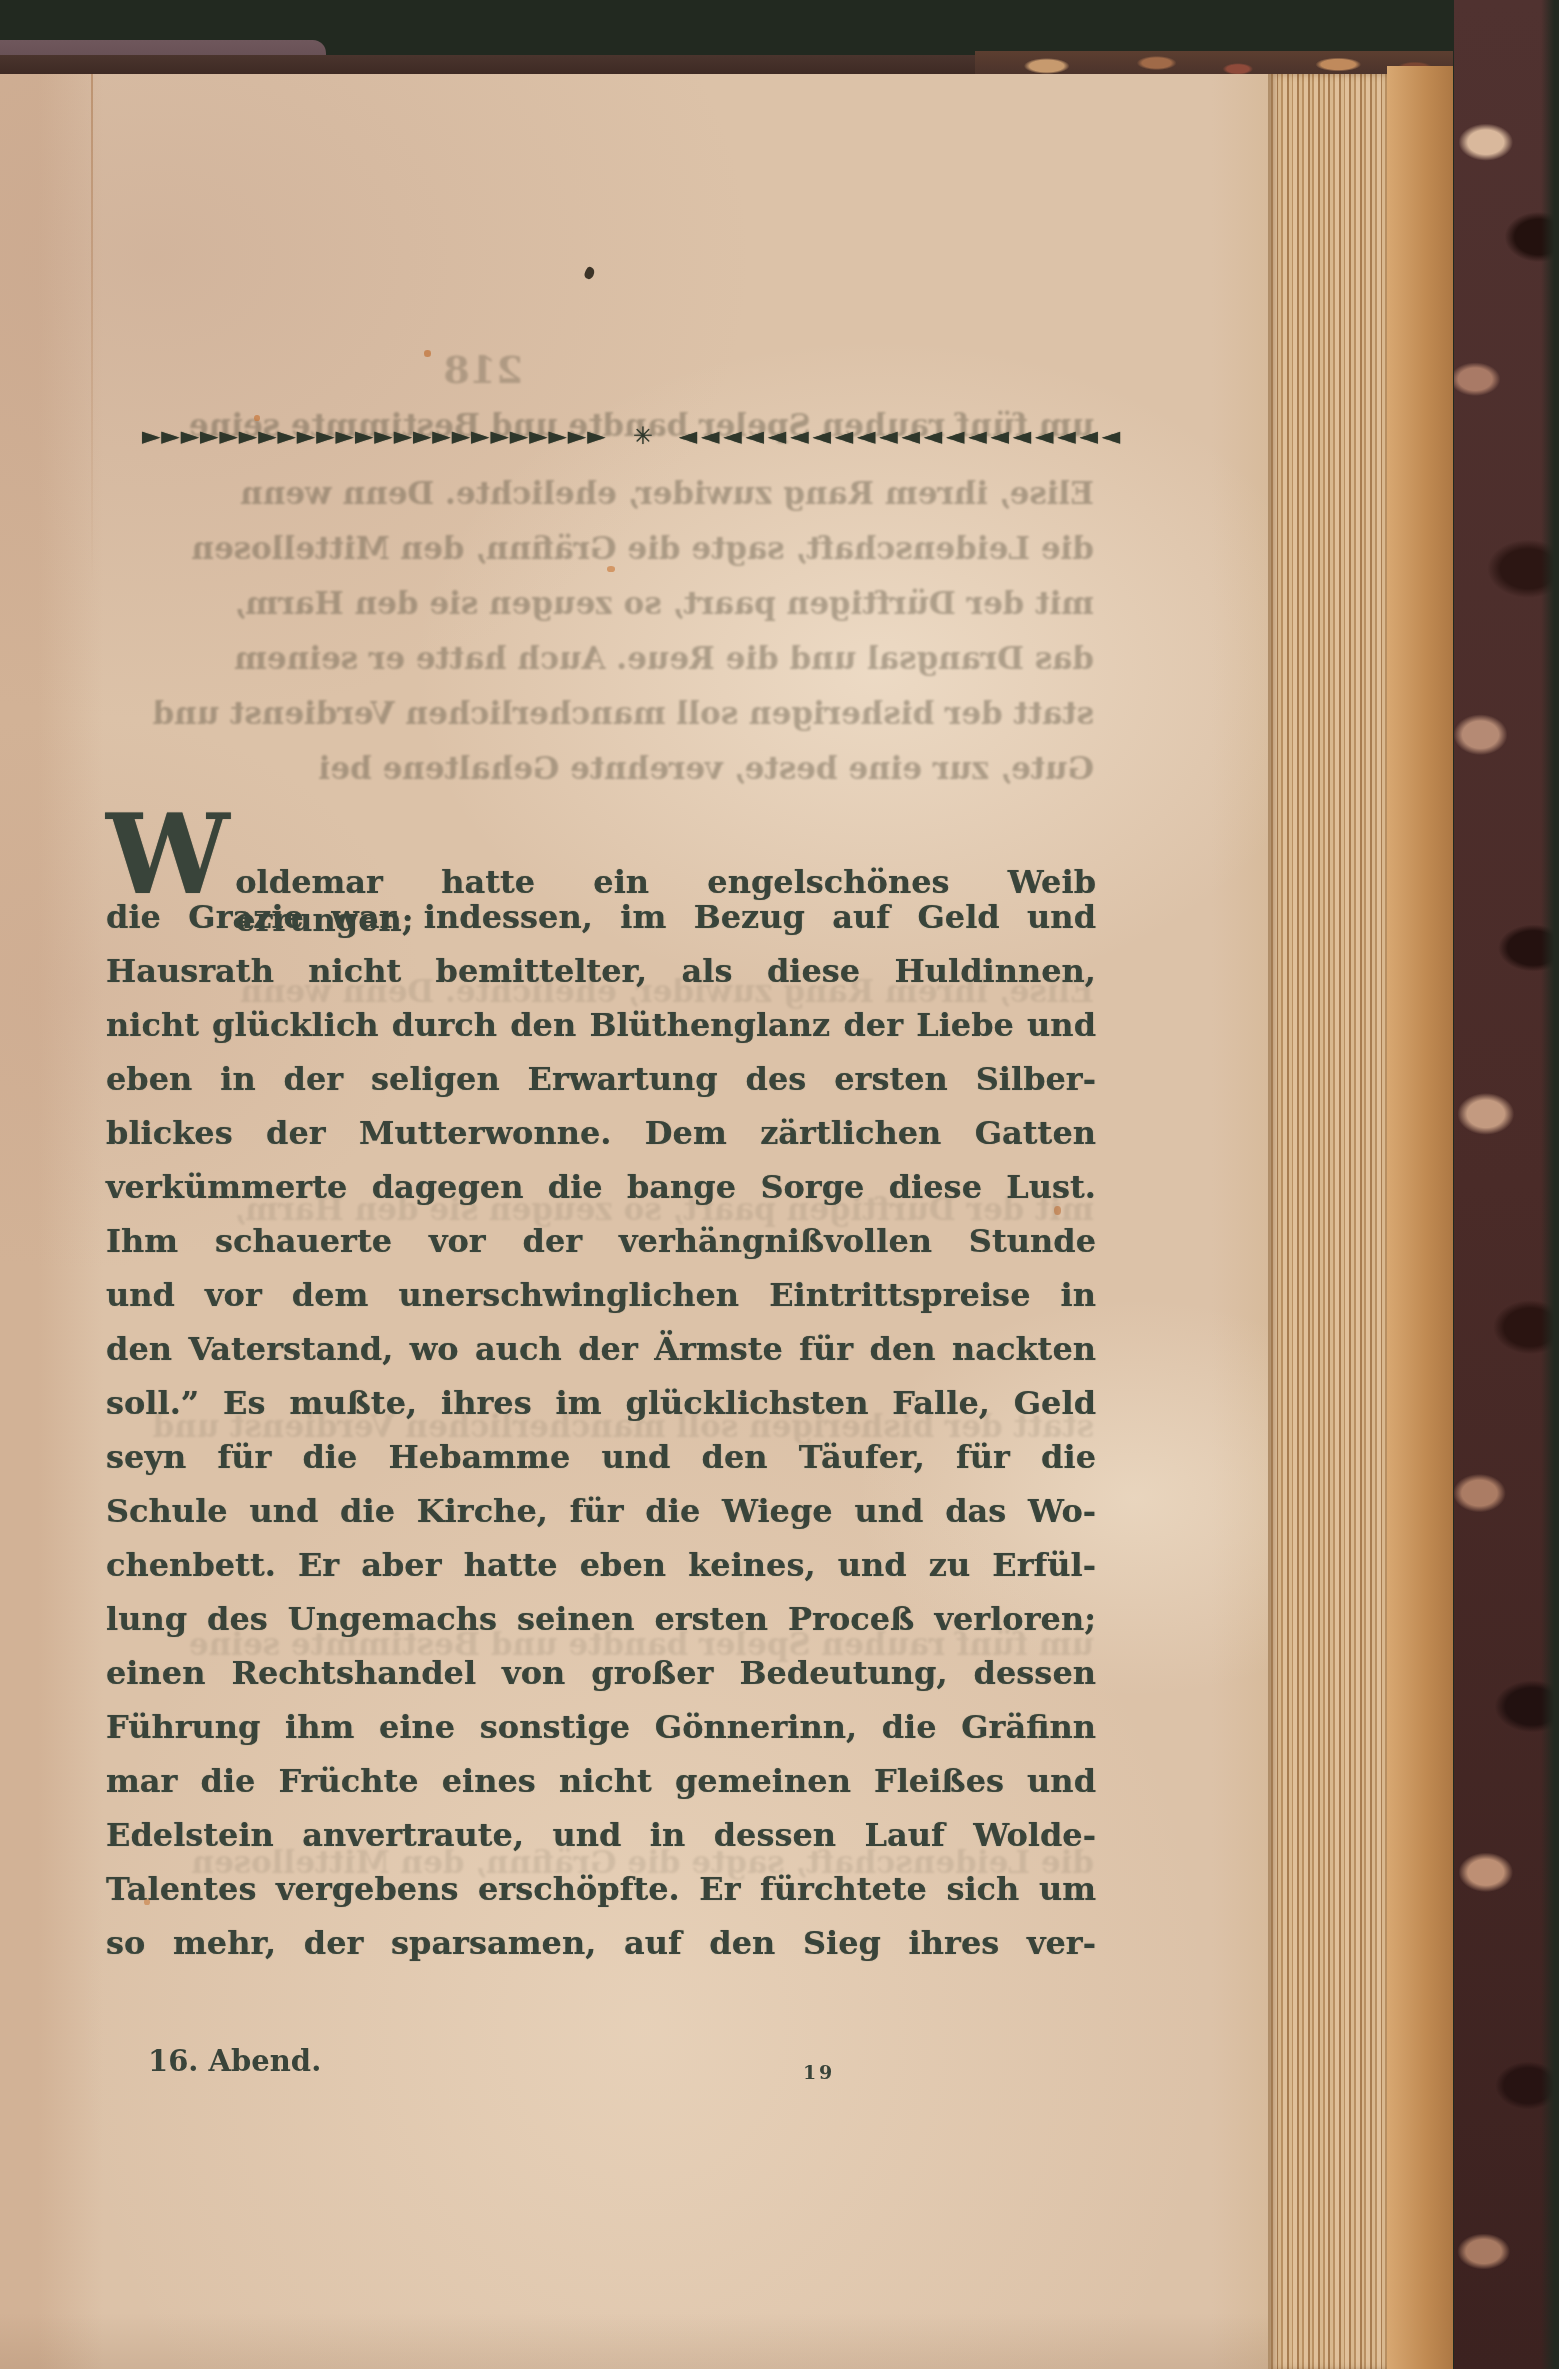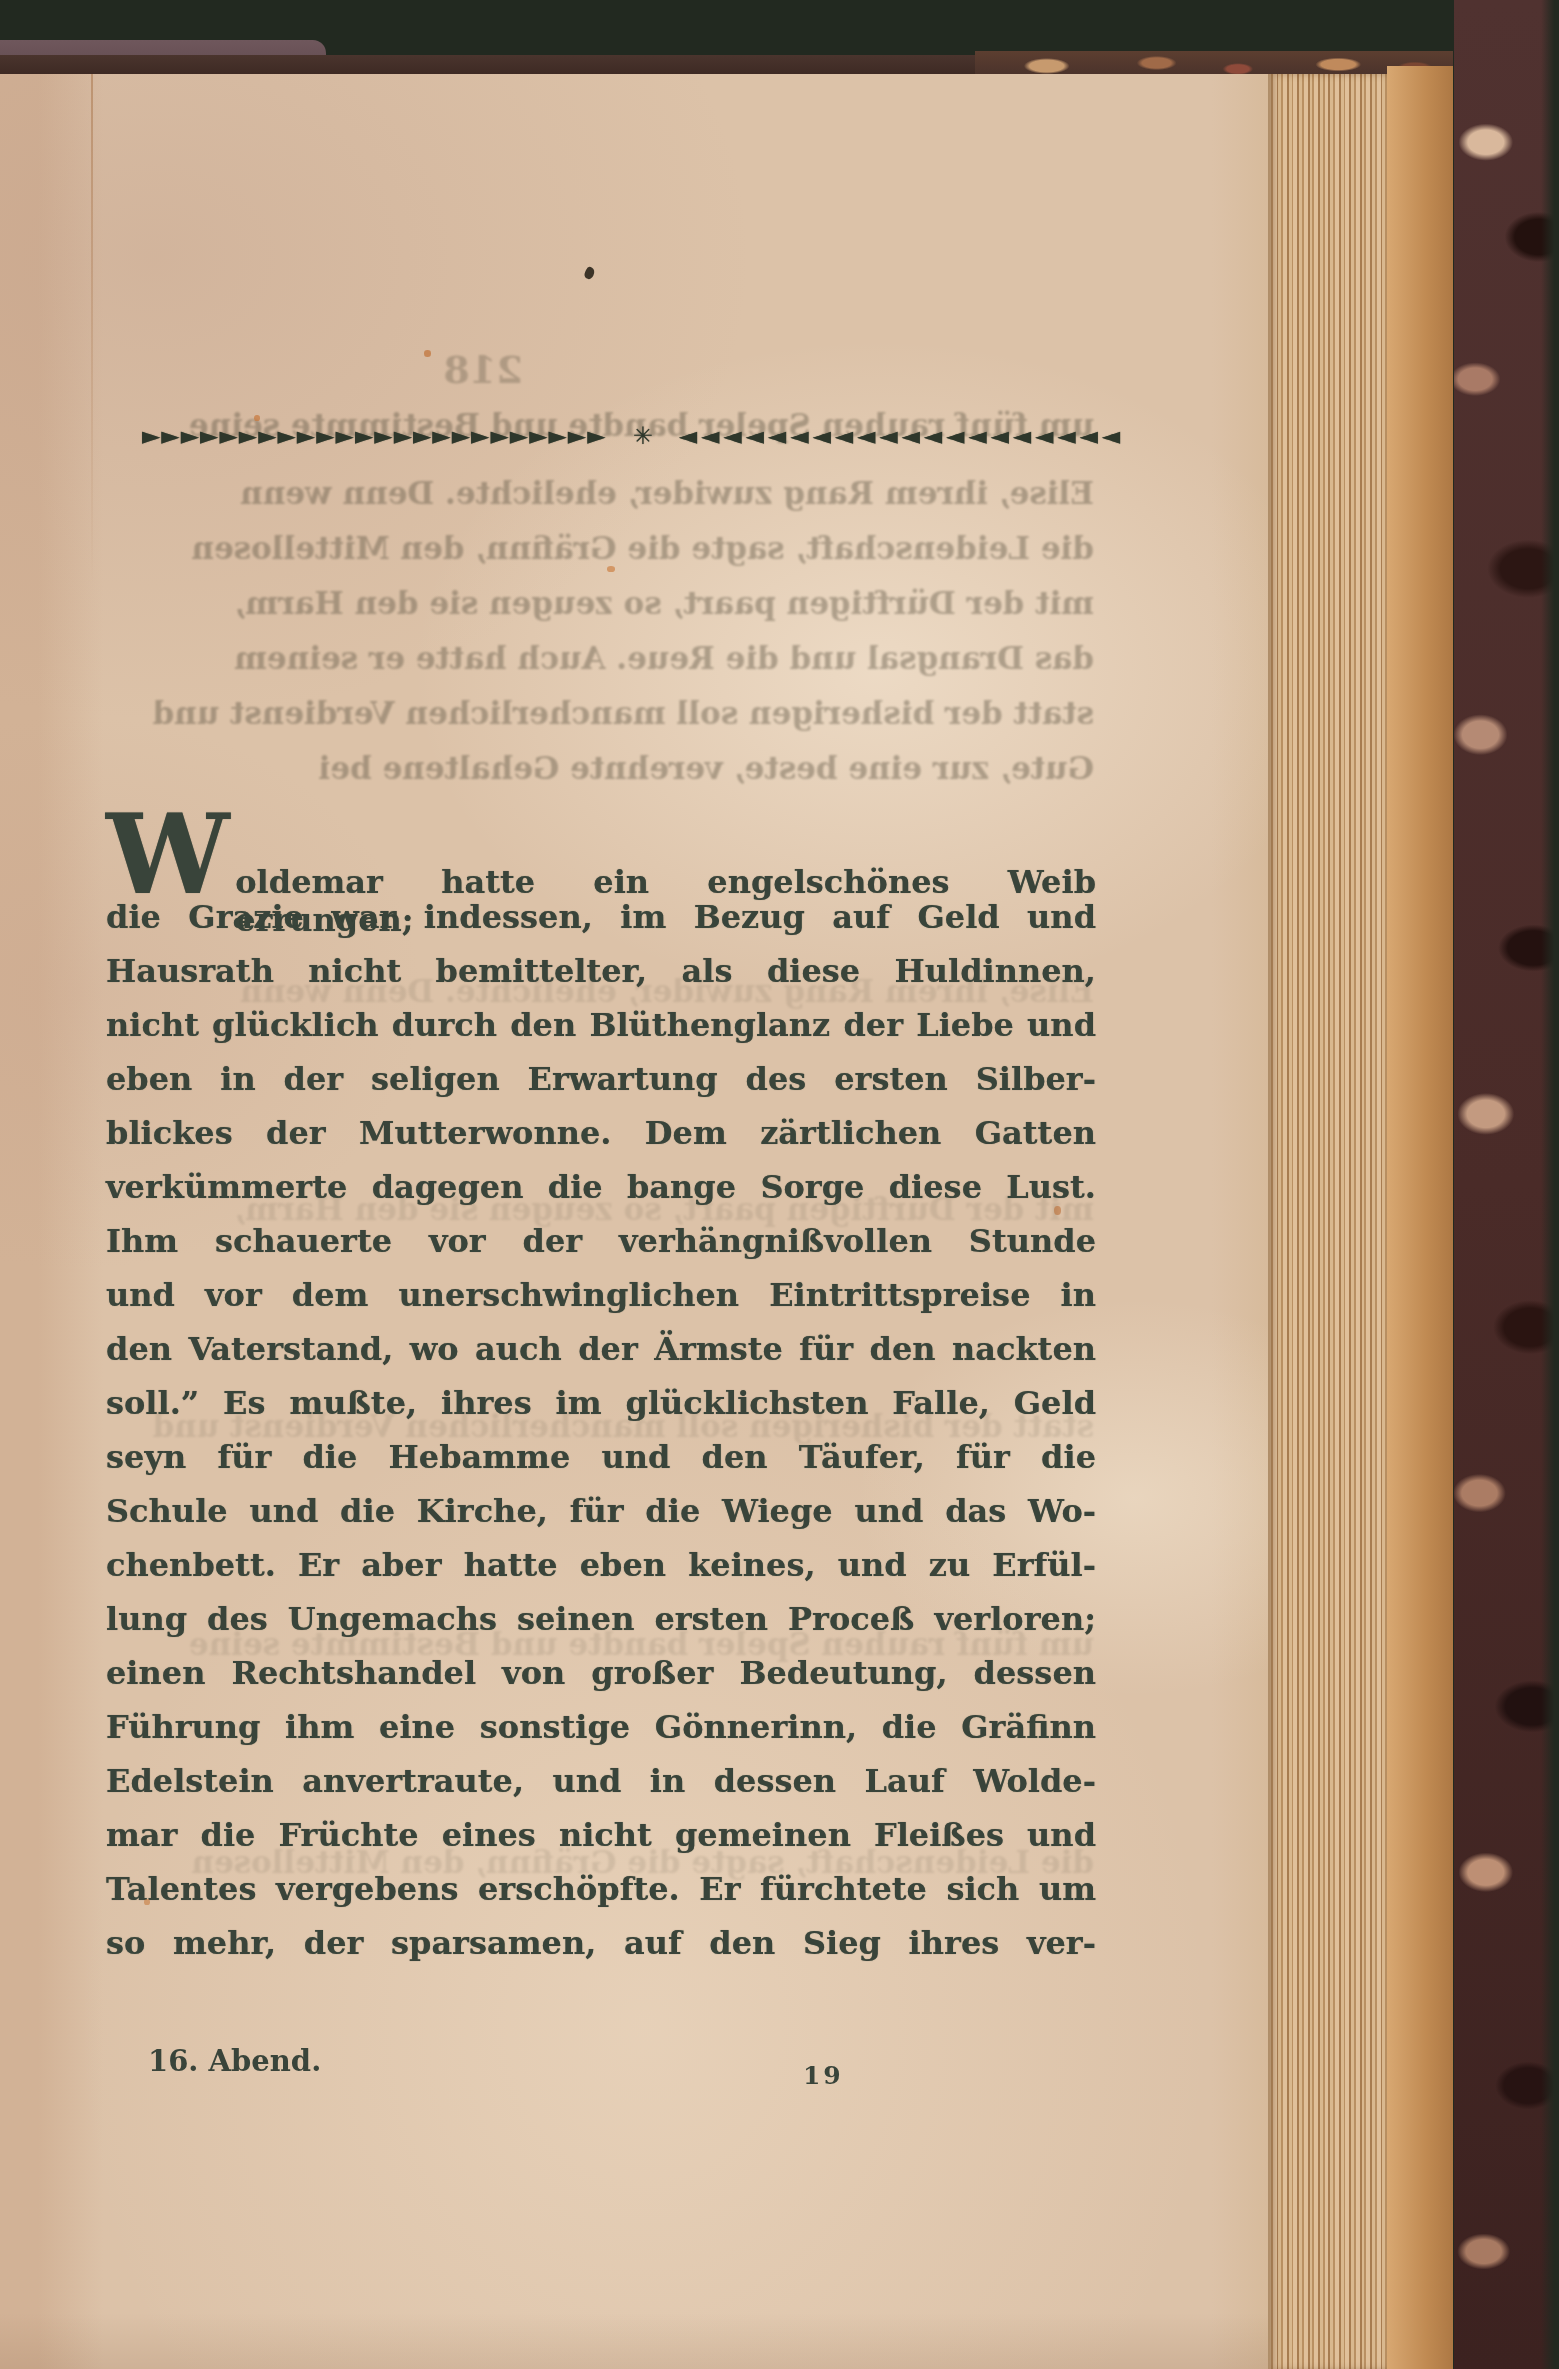--- a/index.html
+++ b/index.html
@@ -136,21 +136,21 @@
     white-space:nowrap;
   }
 
   
   #footer-chapter{
     left:115px;top:1970px;
     color:#39443a;font-weight:bold;font-size:29px;margin-left:33px;
   }
   #footer-page-number{
     left:803px;top:1987px;
-    color:#39443a;font-weight:bold;font-size:25px;letter-spacing:2.8px;
+    color:#39443a;font-weight:bold;font-size:19px;letter-spacing:2.8px;
   }
 
   
   .speck{border-radius:50%;}
   #speck-1{left:585px;top:193px;width:8.5px;height:12.3px;background:#3c3428;transform:rotate(25deg);border-radius:40% 60% 50% 50%;}
   #speck-2{left:424px;top:276px;width:6.6px;height:6.6px;background:rgba(194,118,60,.75);}
   #speck-3{left:254px;top:341px;width:5.7px;height:5.7px;background:rgba(200,120,60,.7);}
   #speck-4{left:607px;top:492px;width:7.6px;height:5.7px;background:rgba(205,130,70,.7);}
   #speck-5{left:1054px;top:1132px;width:6.6px;height:8.5px;background:rgba(186,110,55,.6);}
   #speck-6{left:144px;top:1825px;width:5.7px;height:5.7px;background:rgba(200,125,65,.6);}
@@ -201,22 +201,22 @@
     <div class="text-line">Ihm schauerte vor der verhängnißvollen Stunde</div>
     <div class="text-line">und vor dem unerschwinglichen Eintrittspreise in</div>
     <div class="text-line">den Vaterstand, wo auch der Ärmste für den nackten</div>
     <div class="text-line">soll.” Es mußte, ihres im glücklichsten Falle, Geld</div>
     <div class="text-line">seyn für die Hebamme und den Täufer, für die</div>
     <div class="text-line">Schule und die Kirche, für die Wiege und das Wo-</div>
     <div class="text-line">chenbett. Er aber hatte eben keines, und zu Erfül-</div>
     <div class="text-line">lung des Ungemachs seinen ersten Proceß verloren;</div>
     <div class="text-line">einen Rechtshandel von großer Bedeutung, dessen</div>
     <div class="text-line">Führung ihm eine sonstige Gönnerinn, die Gräfinn</div>
+    <div class="text-line">mar die Früchte eines nicht gemeinen Fleißes und</div>
     <div class="text-line">Edelstein anvertraute, und in dessen Lauf Wolde-</div>
-    <div class="text-line">mar die Früchte eines nicht gemeinen Fleißes und</div>
     <div class="text-line">Talentes vergebens erschöpfte. Er fürchtete sich um</div>
     <div class="text-line">so mehr, der sparsamen, auf den Sieg ihres ver-</div>
   </div>
 
   <div class="abs" id="footer-chapter">16. Abend.</div>
   <div class="abs" id="footer-page-number">19</div>
 
   <div class="abs speck" id="speck-1"></div>
   <div class="abs speck" id="speck-2"></div>
   <div class="abs speck" id="speck-3"></div>

